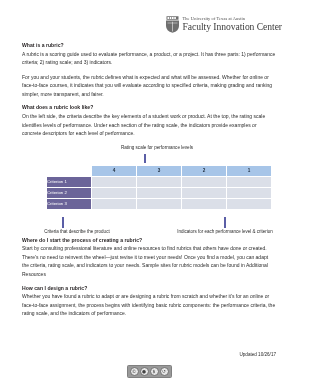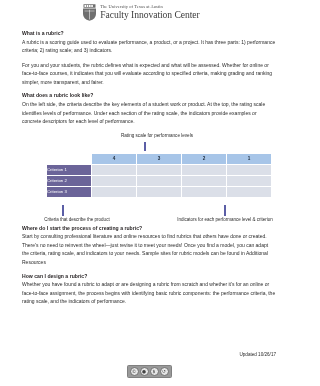--- a/index.html
+++ b/index.html
@@ -20,23 +20,23 @@
     width: 298px;
     height: 386px;
     background: #ffffff;
     box-sizing: border-box;
     padding: 0;
   }
 
   
   .header {
     display: flex;
-    justify-content: center;
+    justify-content: flex-end;
     align-items: center;
-    padding: 4px 16px 0 0;
+    padding: 16px 16px 0 0;
   }
   .logo {
     display: flex;
     align-items: center;
     gap: 3px;
   }
   .logo-shield {
     width: 15px;
     height: 17px;
     flex: 0 0 auto;

